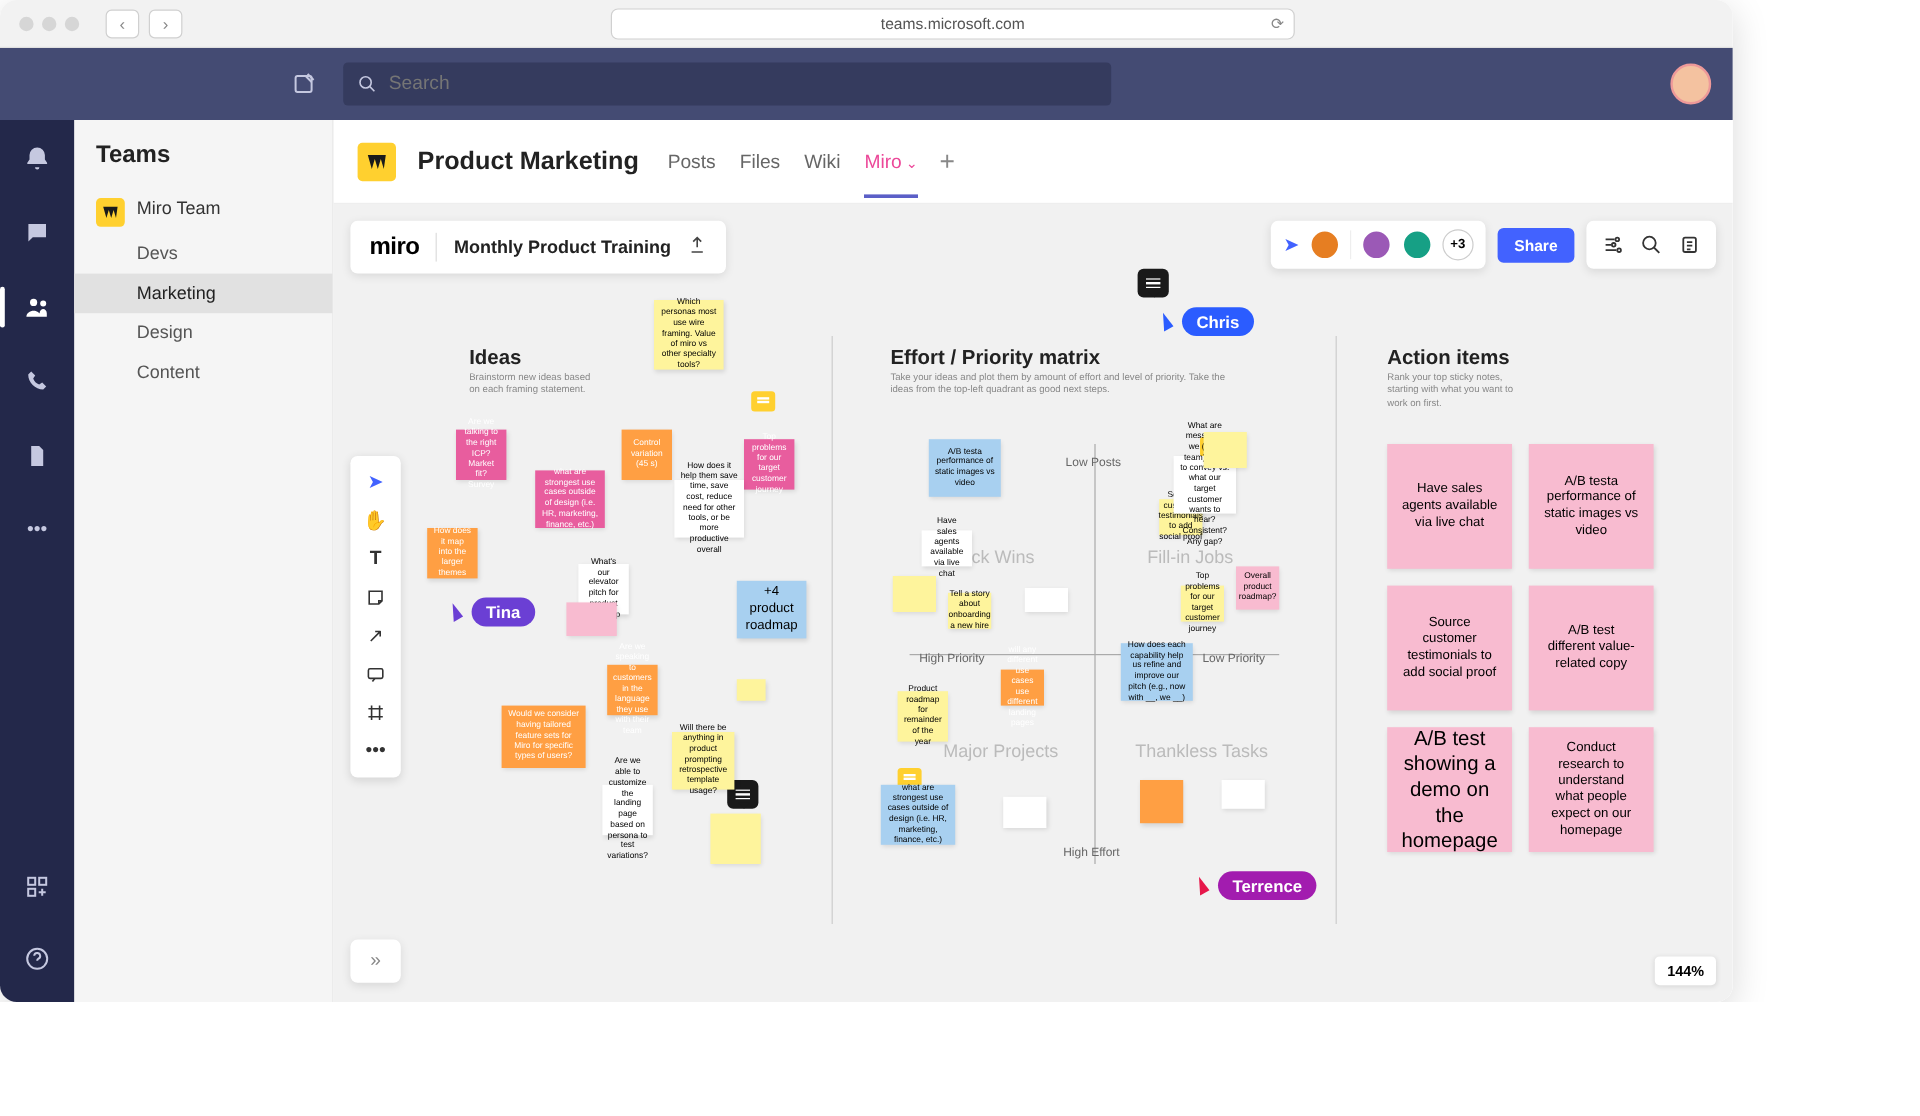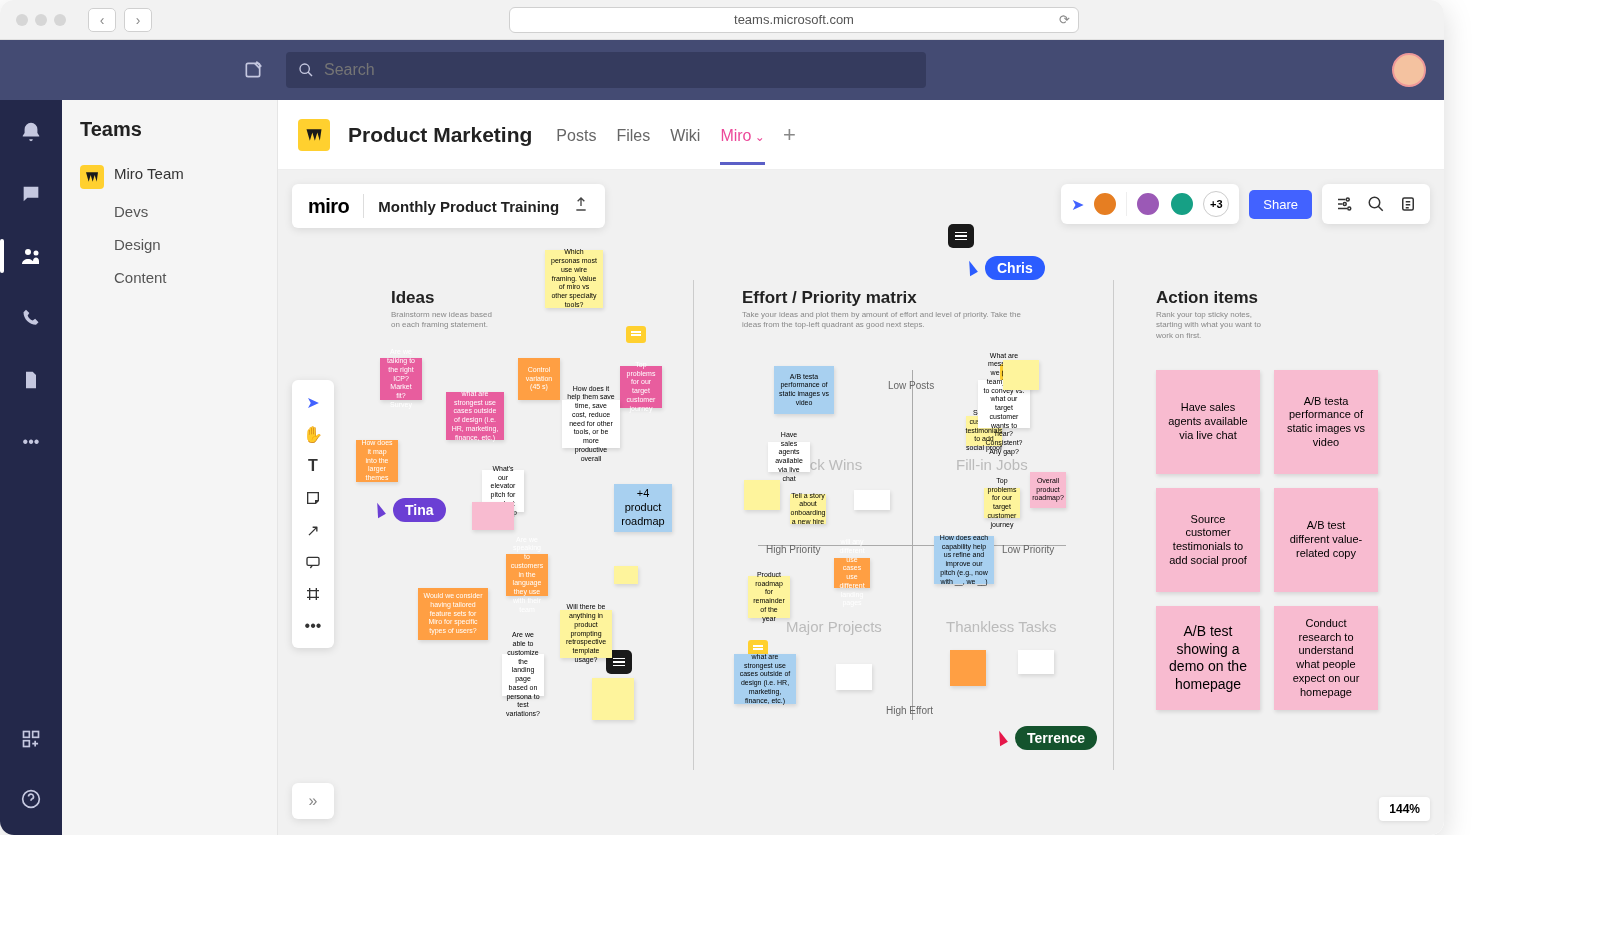--- a/index.html
+++ b/index.html
@@ -46,21 +46,21 @@
 .mirobar .divider{width:1px;height:24px;background:#ddd}
 .mirobar .title{font-size:15px;font-weight:600;color:#222}
 .mirobar .upload{color:#444}
 .topright{position:absolute;top:14px;right:14px;display:flex;gap:10px;align-items:center}
 .tr-group{height:40px;background:#fff;border-radius:6px;box-shadow:0 2px 8px rgba(0,0,0,.1);display:flex;align-items:center;padding:0 10px;gap:8px}
 .av{width:26px;height:26px;border-radius:50%;border:2px solid #fff}
 .av1{background:#e67e22}
 .av2{background:#9b59b6}
 .av3{background:#16a085}
 .avmore{width:26px;height:26px;border-radius:50%;background:#fff;border:1px solid #ccc;font-size:11px;display:flex;align-items:center;justify-content:center;font-weight:600}
-.sharebtn{background:#4262ff;color:#fff;border:none;border-radius:5px;padding:7px 14px;font-size:13px;font-weight:400;cursor:pointer}
+.sharebtn{background:#4262ff;color:#fff;border:none;border-radius:5px;padding:7px 14px;font-size:13px;font-weight:700;cursor:pointer}
 .iconbtn{width:24px;height:24px;display:flex;align-items:center;justify-content:center;color:#333;cursor:pointer}
 .toolbox{position:absolute;left:14px;top:210px;width:42px;background:#fff;border-radius:6px;box-shadow:0 2px 8px rgba(0,0,0,.12);display:flex;flex-direction:column;align-items:center;padding:8px 0;gap:4px}
 .tool{width:34px;height:28px;display:flex;align-items:center;justify-content:center;color:#333;cursor:pointer;border-radius:4px}
 .tool.sel{color:#4262ff}
 .expand{position:absolute;left:14px;bottom:16px;width:42px;height:36px;background:#fff;border-radius:6px;box-shadow:0 2px 8px rgba(0,0,0,.1);display:flex;align-items:center;justify-content:center;color:#888}
 .zoom{position:absolute;right:14px;bottom:14px;background:#fff;border-radius:4px;padding:5px 10px;font-size:12px;font-weight:700;box-shadow:0 1px 4px rgba(0,0,0,.1)}
 .board{position:absolute;inset:0}
 .section-title{position:absolute;font-size:17px;font-weight:600;color:#222}
 .section-sub{position:absolute;font-size:8px;color:#888;max-width:110px;line-height:1.3}
 .sticky{position:absolute;padding:5px;font-size:7px;line-height:1.25;text-align:center;display:flex;align-items:center;justify-content:center;box-shadow:1px 2px 4px rgba(0,0,0,.12)}
@@ -177,20 +177,21 @@
       <div class="team-item">
         <div class="team-icon">
             <svg viewBox="0 0 24 24" fill="#1a1a1a">
               <path d="M3 5 L7 19 L10 9 L13 19 L16 9 L19 19 L21 5"></path>
             </svg>
           </div>
         <span>Miro Team</span>
       </div>
       <div id="channels">
           <div class="channel">Devs</div>
+          <div class="channel sel">Marketing</div>
           <div class="channel">Design</div>
           <div class="channel">Content</div>
         </div>
     </div>
 
     <div class="content">
       <div class="chead">
         <div class="big-icon">
             <svg width="20" height="20" viewBox="0 0 24 24" fill="#1a1a1a">
               <path d="M3 5 L7 19 L10 9 L13 19 L16 9 L19 19 L21 5"></path>
@@ -339,21 +340,21 @@
           <div class="cursor-tag" style="left:96px;top:328px">
             <div class="ptr" style="border-bottom-color:#6b3fd4"></div>
             <div class="lbl" style="background:#6b3fd4">Tina</div>
           </div>
           <div class="cursor-tag" style="left:688px;top:86px">
             <div class="ptr" style="border-bottom-color:#2b5cff"></div>
             <div class="lbl" style="background:#2b5cff">Chris</div>
           </div>
           <div class="cursor-tag" style="left:718px;top:556px">
             <div class="ptr" style="border-bottom-color:#e6174a"></div>
-            <div class="lbl" style="background:#14532d">Terrence</div>
+            <div class="lbl" style="background:#a21caf">Terrence</div>
           </div>
         <div class="sticky s-y" style="left: 267px; top: 80px; width: 58px; height: 58px;">Which personas most use wire framing. Value of miro vs other specialty tools?</div>
             <div class="sticky s-p" style="left: 102px; top: 188px; width: 42px; height: 42px;">Are we talking to the right ICP? Market fit? Survey</div>
             <div class="sticky s-o" style="left: 240px; top: 188px; width: 42px; height: 42px;">Control variation (45 s)</div>
             <div class="sticky s-p" style="left: 342px; top: 196px; width: 42px; height: 42px;">Top problems for our target customer journey</div>
             <div class="sticky s-p" style="left: 168px; top: 222px; width: 58px; height: 48px;">what are strongest use cases outside of design (i.e. HR, marketing, finance, etc.)</div>
             <div class="sticky s-w" style="left: 284px; top: 230px; width: 58px; height: 48px;">How does it help them save time, save cost, reduce need for other tools, or be more productive overall</div>
             <div class="sticky s-o" style="left: 78px; top: 270px; width: 42px; height: 42px;">How does it map into the larger themes</div>
             <div class="sticky s-b" style="left: 336px; top: 314px; width: 58px; height: 48px; font-size: 11px;">+4 product roadmap</div>
             <div class="sticky s-w" style="left: 204px; top: 300px; width: 42px; height: 42px;">What's our elevator pitch for product roadmap</div>
@@ -378,19 +379,19 @@
             <div class="sticky s-y" style="left: 706px; top: 318px; width: 36px; height: 30px;">Top problems for our target customer journey</div>
             <div class="sticky s-lp" style="left: 752px; top: 302px; width: 36px; height: 36px;">Overall product roadmap?</div>
             <div class="sticky s-o" style="left: 672px; top: 480px; width: 36px; height: 36px;"></div>
             <div class="sticky s-w" style="left: 740px; top: 480px; width: 36px; height: 24px;"></div>
             <div class="sticky s-w" style="left: 700px; top: 210px; width: 52px; height: 48px;">What are messages we (core team) want to convey vs. what our target customer wants to hear? Consistent? Any gap?</div>
             <div class="sticky s-y" style="left: 725px; top: 190px; width: 36px; height: 30px;"></div>
             <div class="sticky s-lp" style="left: 878px; top: 200px; width: 104px; height: 104px; font-size: 11px; padding: 12px;">Have sales agents available via live chat</div>
             <div class="sticky s-lp" style="left: 996px; top: 200px; width: 104px; height: 104px; font-size: 11px; padding: 12px;">A/B testa performance of static images vs video</div>
             <div class="sticky s-lp" style="left: 878px; top: 318px; width: 104px; height: 104px; font-size: 11px; padding: 12px;">Source customer testimonials to add social proof</div>
             <div class="sticky s-lp" style="left: 996px; top: 318px; width: 104px; height: 104px; font-size: 11px; padding: 12px;">A/B test different value-related copy</div>
-            <div class="sticky s-lp" style="left: 878px; top: 436px; width: 104px; height: 104px; font-size: 14px; padding: 8px; text-align: center;">A/B test showing a demo on the homepage</div>
+            <div class="sticky s-lp" style="left: 878px; top: 436px; width: 104px; height: 104px; font-size: 17px; padding: 8px; text-align: center;">A/B test showing a demo on the homepage</div>
             <div class="sticky s-lp" style="left: 996px; top: 436px; width: 104px; height: 104px; font-size: 11px; padding: 12px;">Conduct research to understand what people expect on our homepage</div>
           </div>
       </div>
     </div>
   </div>
 </div>
 
 </body></html>

